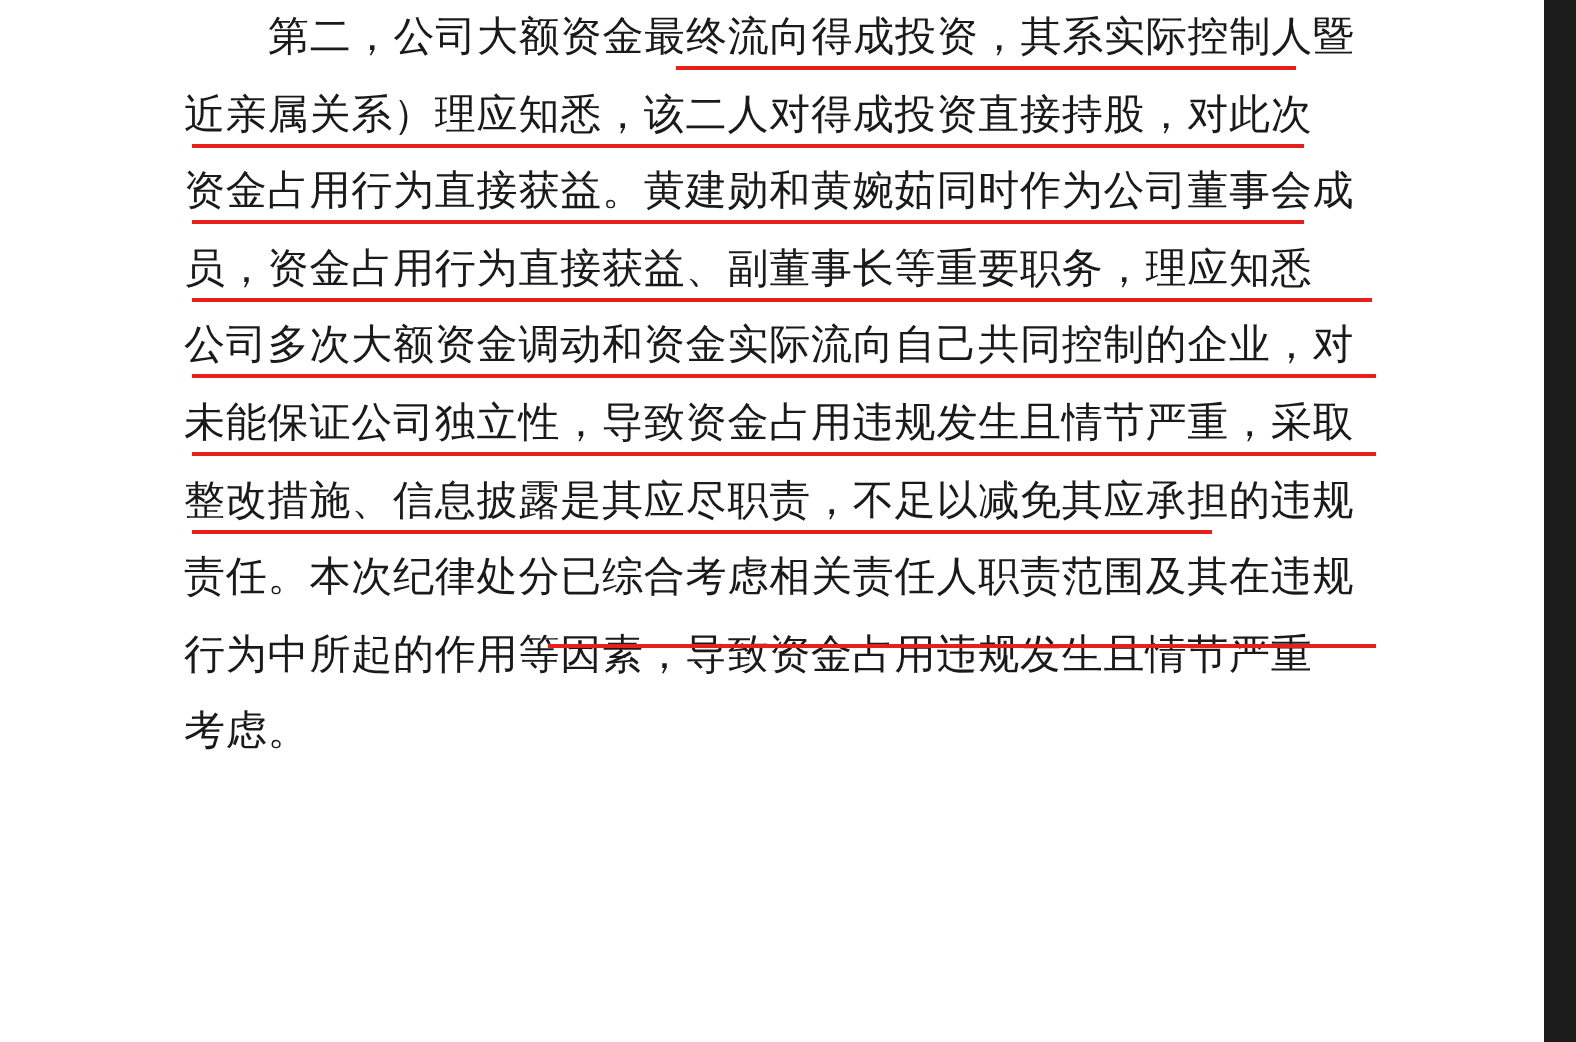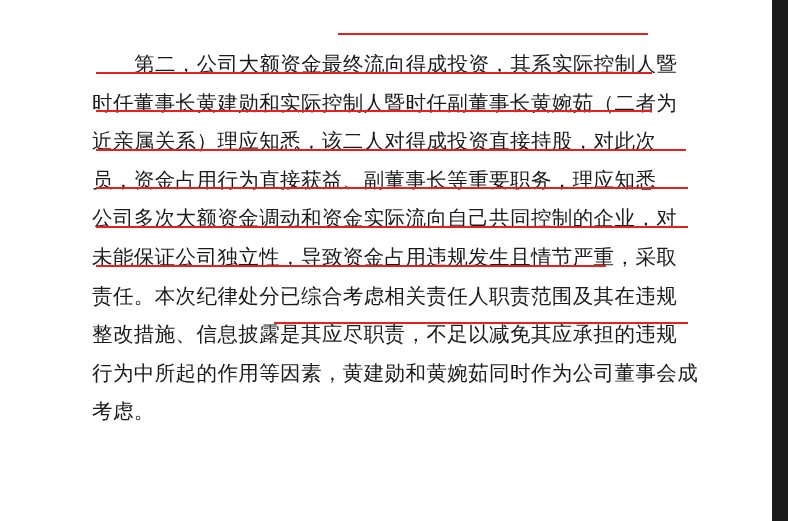--- a/index.html
+++ b/index.html
@@ -33,21 +33,20 @@
     text-justify: inter-character;
   }
   .doc-line {
     position: relative;
     white-space: pre;
     height: 38.6px;
     line-height: 38.6px;
   }
   .doc-line.indented {
     text-indent: 42px;
-    margin-top: 45px;
   }
   
   .underline-mark {
     position: absolute;
     height: 2px;
     background: #e8201c;
     pointer-events: none;
   }
   
   #page-edge-strip {
@@ -67,28 +66,28 @@
     background: #ffffff;
   }
 </style>
 </head>
 <body>
 
 <div id="doc-page">
 
   <div id="paragraph-body">
     <div class="doc-line indented">第二，公司大额资金最终流向得成投资，其系实际控制人暨</div>
-    <div class="doc-line">时任董事长黄建勋和实际控制人暨时任副董事长黄婉茹（二者为</div>
     <div class="doc-line">近亲属关系）理应知悉，该二人对得成投资直接持股，对此次</div>
+    <div class="doc-line">资金占用行为直接获益。黄建勋和黄婉茹同时作为公司董事会成</div>
     <div class="doc-line">员，资金占用行为直接获益、副董事长等重要职务，理应知悉</div>
     <div class="doc-line">公司多次大额资金调动和资金实际流向自己共同控制的企业，对</div>
     <div class="doc-line">未能保证公司独立性，导致资金占用违规发生且情节严重，采取</div>
+    <div class="doc-line">整改措施、信息披露是其应尽职责，不足以减免其应承担的违规</div>
     <div class="doc-line">责任。本次纪律处分已综合考虑相关责任人职责范围及其在违规</div>
-    <div class="doc-line">整改措施、信息披露是其应尽职责，不足以减免其应承担的违规</div>
-    <div class="doc-line">行为中所起的作用等因素，黄建勋和黄婉茹同时作为公司董事会成</div>
+    <div class="doc-line">行为中所起的作用等因素，导致资金占用违规发生且情节严重</div>
     <div class="doc-line">考虑。</div>
   </div>
 
   <div id="annotation-layer">
       <div class="underline-mark" style="left: 338px; top: 33px; width: 310px; background: rgb(232, 32, 28);"></div>
       <div class="underline-mark" style="left: 96px; top: 72px; width: 556px; background: rgb(232, 32, 28);"></div>
       <div class="underline-mark" style="left: 96px; top: 110px; width: 556px; background: rgb(232, 32, 28);"></div>
       <div class="underline-mark" style="left: 96px; top: 149px; width: 590px; background: rgb(232, 32, 28);"></div>
       <div class="underline-mark" style="left: 96px; top: 187px; width: 592px; background: rgb(232, 32, 28);"></div>
       <div class="underline-mark" style="left: 96px; top: 226px; width: 592px; background: rgb(232, 32, 28);"></div>

